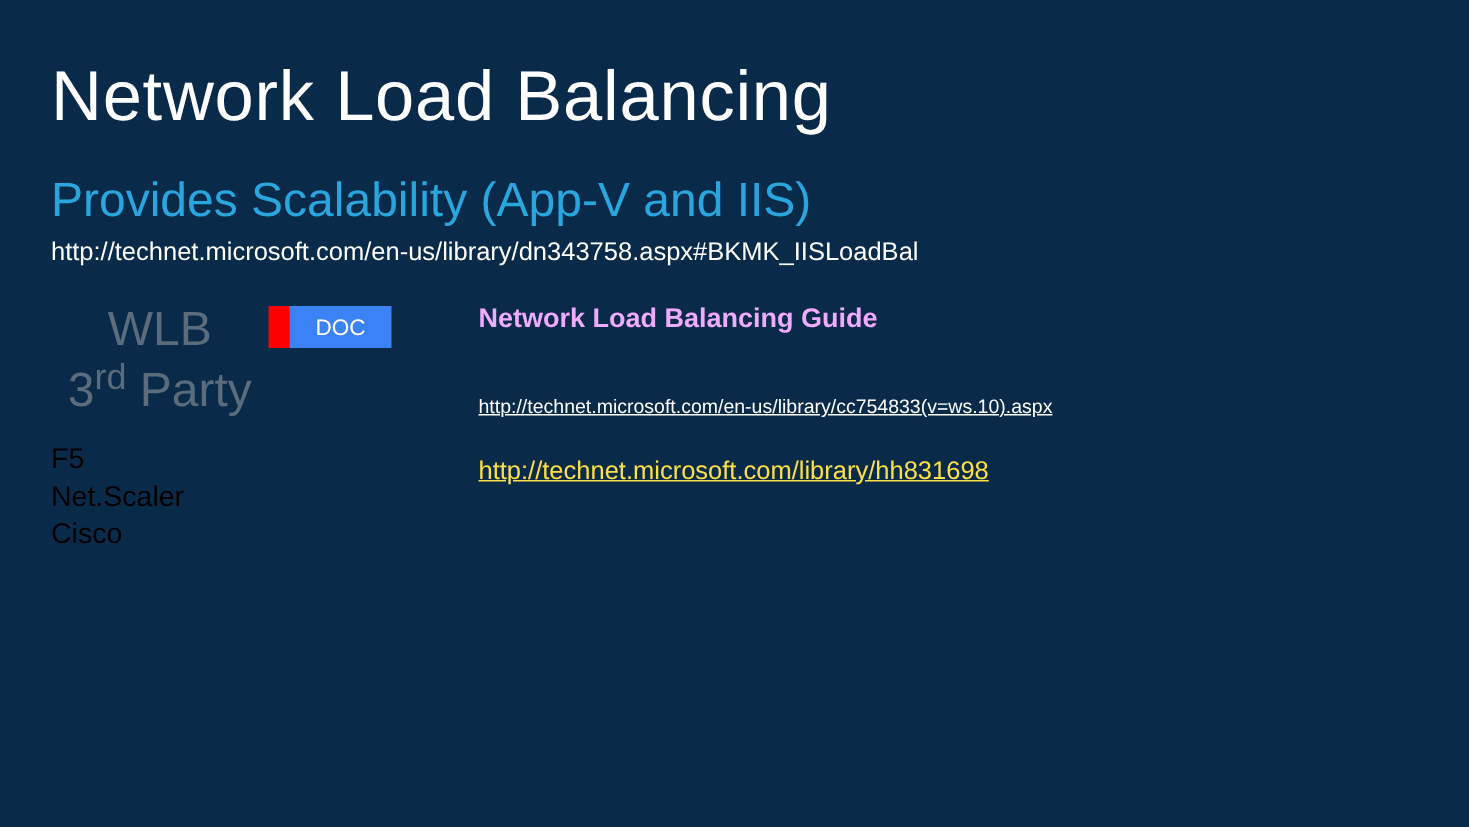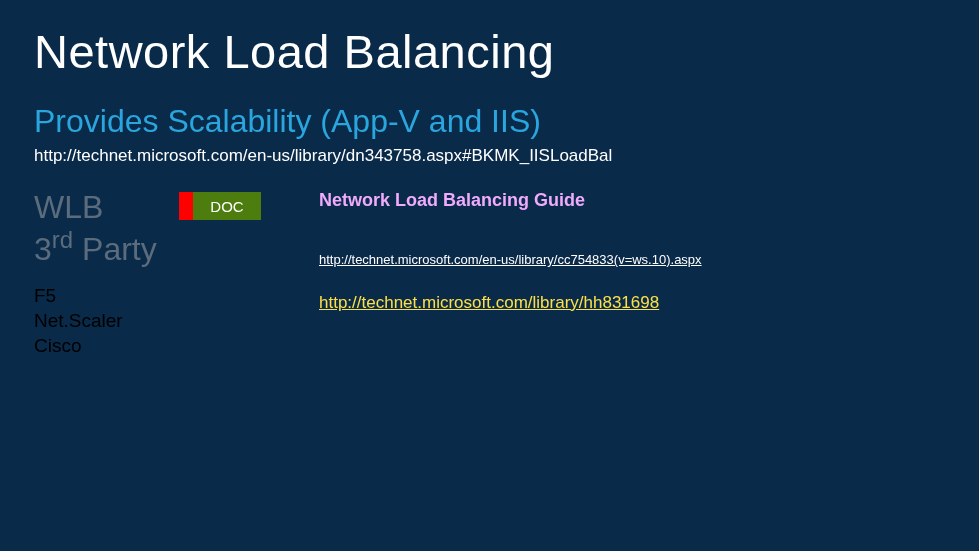--- a/index.html
+++ b/index.html
@@ -7,21 +7,21 @@
   body {
     background: #0a2a4a;
     font-family: "Segoe UI", "Segoe UI Light", Arial, sans-serif;
     color: #ffffff;
     overflow: hidden;
   }
   .slide {
     width: 828px;
     height: 551px;
     position: relative;
-    padding: 24px 34px 0 34px;
+    padding: 36px 34px 0 34px;
   }
   .title {
     font-size: 47px;
     font-weight: 300;
     color: #ffffff;
     letter-spacing: 0.5px;
     margin-bottom: 24px;
   }
   .subtitle {
     font-size: 32px;
@@ -44,20 +44,21 @@
 
   .leftcol {
     width: 145px;
     flex-shrink: 0;
   }
   .gray-big {
     font-size: 32px;
     font-weight: 300;
     color: #5b6c7c;
     line-height: 1.2;
+    text-align: center;
   }
   .gray-big sup {
     font-size: 24px;
     vertical-align: super;
   }
   .vendors {
     margin-top: 16px;
   }
   .vendor {
     font-size: 19px;
@@ -76,21 +77,21 @@
     align-items: stretch;
     height: 28px;
     width: 82px;
   }
   .doc-arrow {
     background: #ff0000;
     width: 14px;
   }
   .doc-body {
     flex: 1;
-    background: #4d7c0f;
+    background: #3b82f6;
     color: #ffffff;
     display: flex;
     align-items: center;
     justify-content: center;
     font-size: 15px;
     font-weight: 400;
   }
 
   .rightcol {
     flex: 1;

